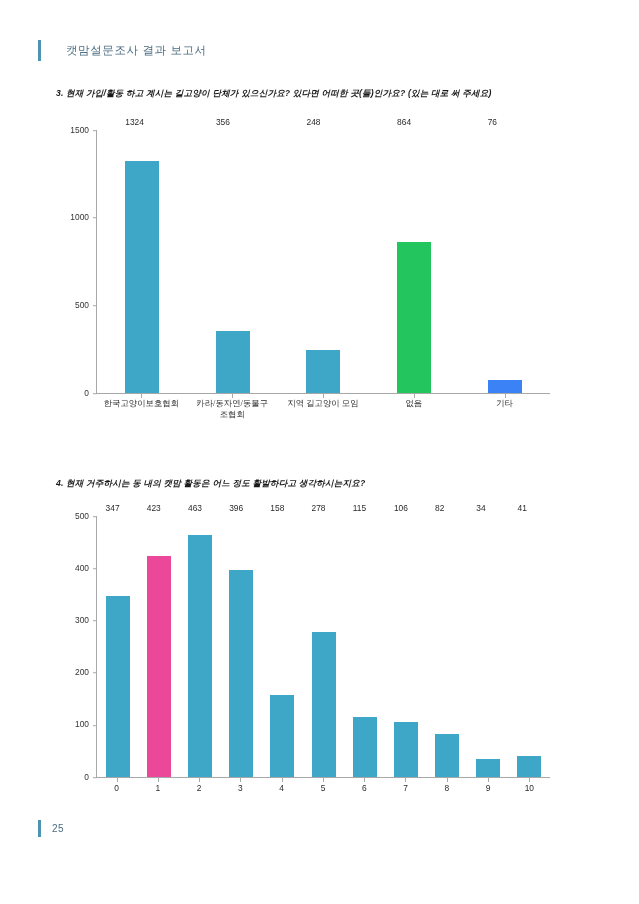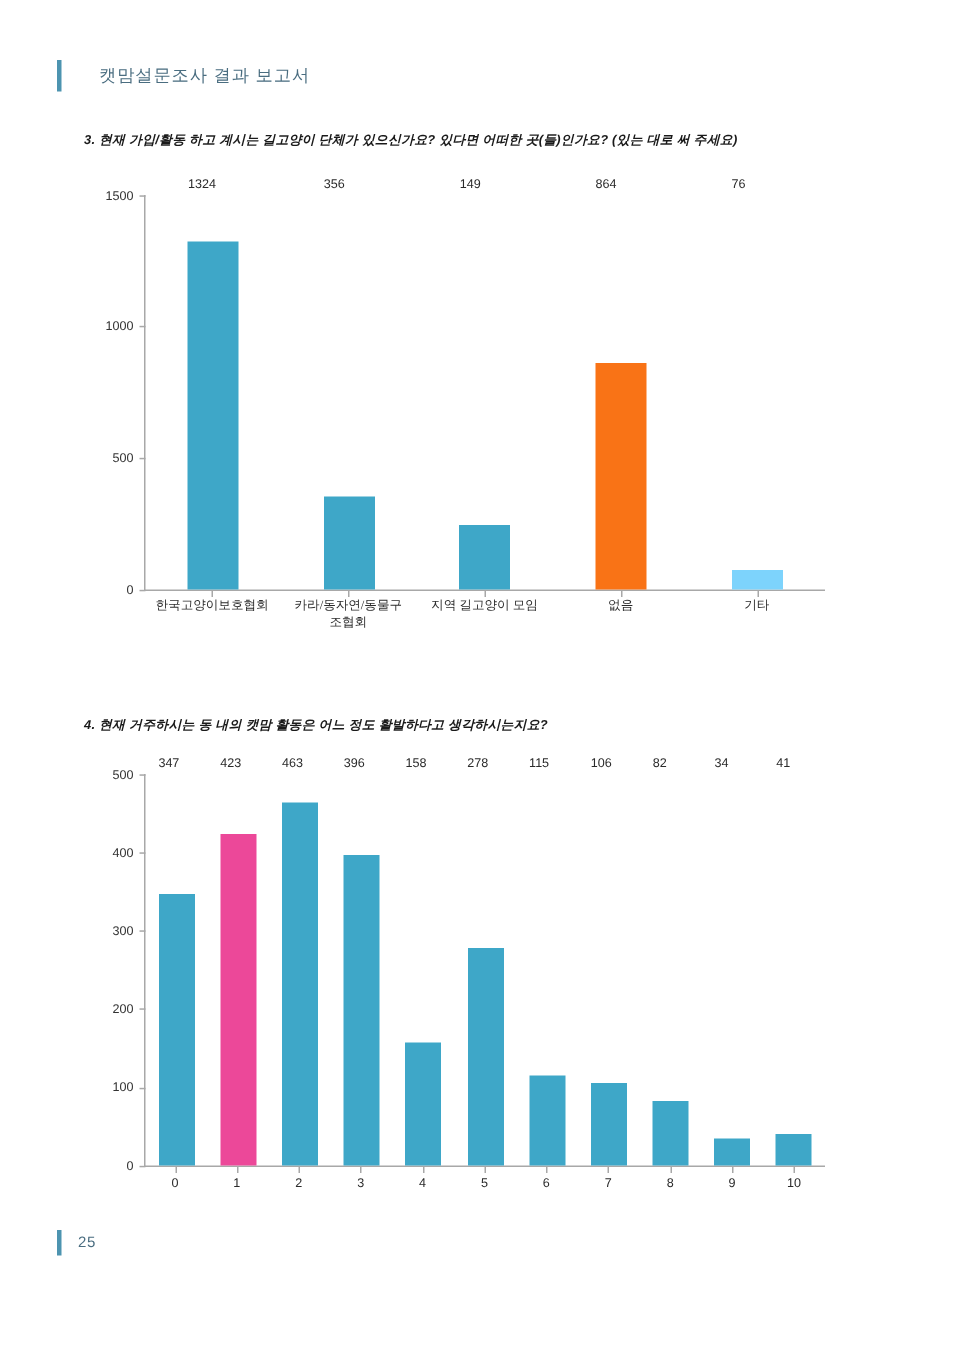--- a/index.html
+++ b/index.html
@@ -197,30 +197,30 @@
               <div class="barlabel">1324</div>
             </div>
           </div>
           <div class="barcell">
             <div class="bar" style="height: 23.7333%; background: rgb(62, 167, 200);">
               <div class="barlabel">356</div>
             </div>
           </div>
           <div class="barcell">
             <div class="bar" style="height: 16.5333%; background: rgb(62, 167, 200);">
-              <div class="barlabel">149</div>
-            </div>
-          </div>
-          <div class="barcell">
-            <div class="bar" style="height: 57.6%; background: #f97316;">
+              <div class="barlabel">248</div>
+            </div>
+          </div>
+          <div class="barcell">
+            <div class="bar" style="height: 57.6%; background: #22c55e;">
               <div class="barlabel">864</div>
             </div>
           </div>
           <div class="barcell">
-            <div class="bar" style="height: 5.06667%; background: #7dd3fc;">
+            <div class="bar" style="height: 5.06667%; background: #3b82f6;">
               <div class="barlabel">76</div>
             </div>
           </div>
         </div>
     <div class="ytick" style="bottom: 0%;">0</div>
         <div class="ytick" style="bottom: 33.3333%;">500</div>
         <div class="ytick" style="bottom: 66.6667%;">1000</div>
         <div class="ytick" style="bottom: 100%;">1500</div>
       </div>
     <div class="xticks">

